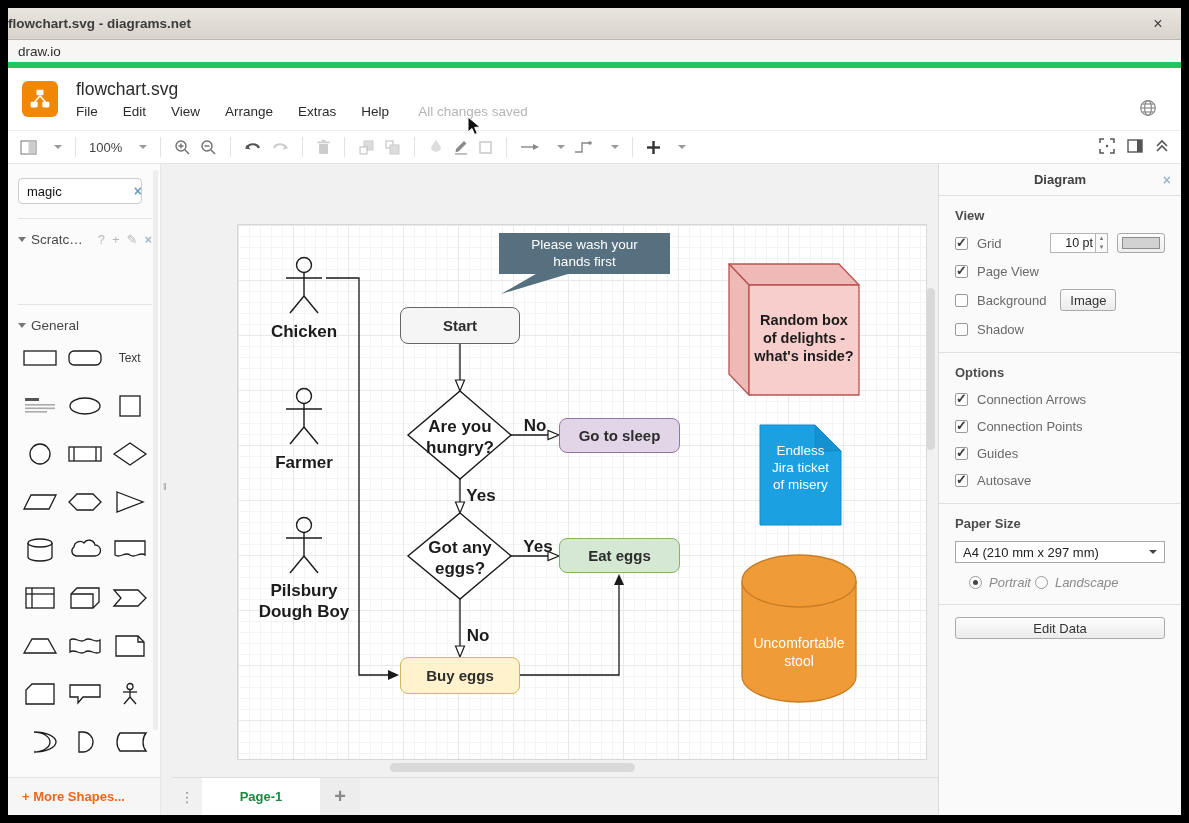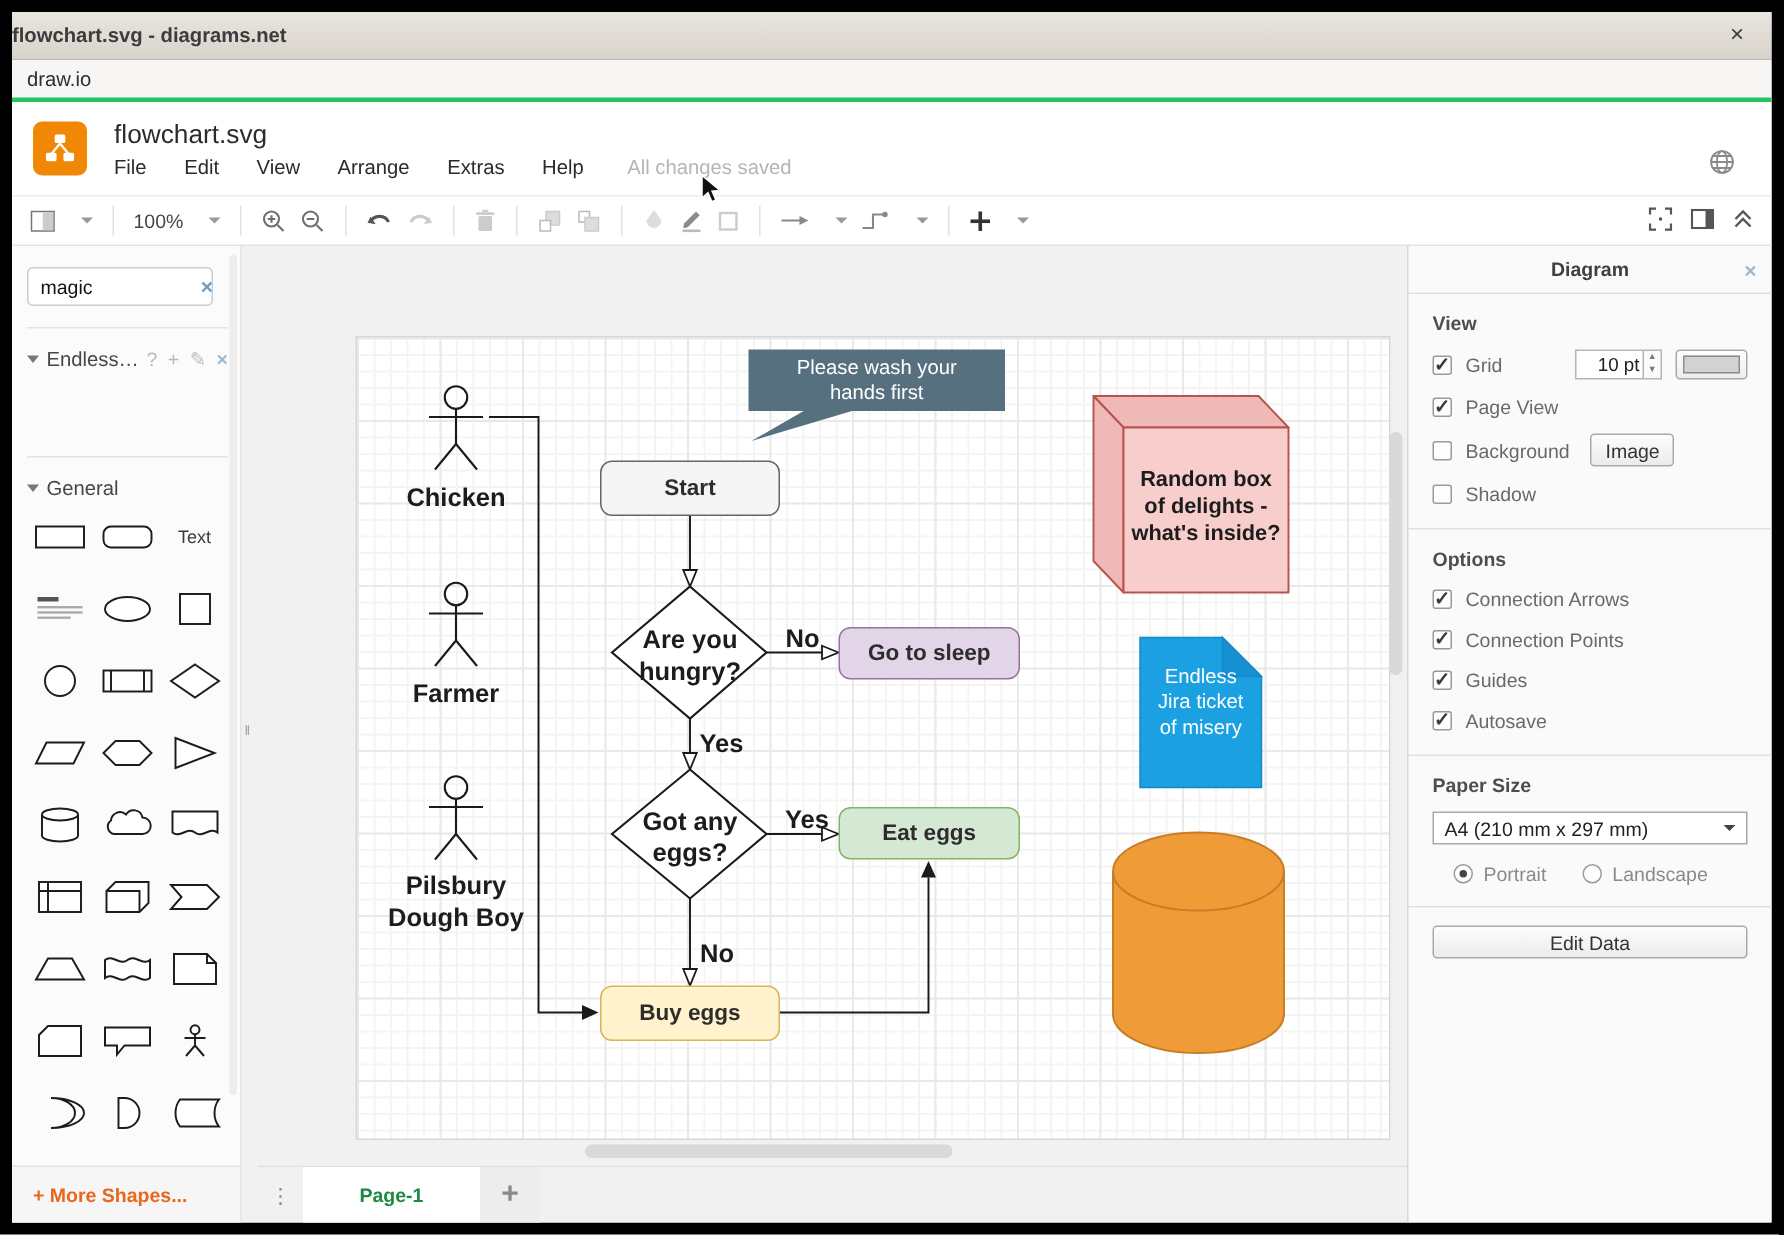--- a/index.html
+++ b/index.html
@@ -6,21 +6,21 @@
   html,body { width:1189px; height:823px; }
   body { background:#000; font-family:"Liberation Sans", sans-serif; font-size:13px; color:#333; overflow:hidden; }
   .window { position:absolute; left:8px; top:8px; width:1173px; height:807px; background:#fff; display:flex; flex-direction:column; }
 
   
   .titlebar { height:32px; background:linear-gradient(#e9e5df,#d8d3cb); border-bottom:1px solid #bdb8b0; display:flex; align-items:center; justify-content:flex-start; position:relative; flex:0 0 auto; }
   .titlebar .title { font-weight:bold; color:#3c3c3c; font-size:13.5px; }
   .titlebar .close { position:absolute; right:12px; top:5px; width:22px; height:22px; text-align:center; line-height:21px; font-size:16px; color:#3c3c3c; cursor:default; }
 
   
-  .brandstrip { height:28px; background:#f7f6f5; display:flex; align-items:center; padding-left:10px; color:#2f2f2f; font-size:13.5px; flex:0 0 auto; border-bottom:3px solid #22c55e; }
+  .brandstrip { height:28px; background:#f7f6f5; display:flex; align-items:center; padding-left:10px; color:#2f2f2f; font-size:13.5px; flex:0 0 auto; border-bottom:6px solid #22c55e; }
 
   
   .header { height:62px; background:#fff; display:flex; align-items:center; padding:0 14px; position:relative; flex:0 0 auto; }
   .appicon { width:36px; height:36px; border-radius:6px; background:#F08705; margin-right:18px; display:flex; align-items:center; justify-content:center; }
   .hblock { display:flex; flex-direction:column; }
   .filename { font-size:17.5px; color:#2b2b2b; margin-bottom:4px; }
   .menurow { display:flex; align-items:center; gap:25px; }
   .menurow .menu { font-size:13.5px; color:#2b2b2b; cursor:default; }
   .menurow .status { font-size:13.5px; color:#b5b5b5; margin-left:4px; }
   .globe { position:absolute; right:24px; top:31px; }
@@ -94,21 +94,21 @@
   .gridinput { margin-left:auto; display:flex; align-items:center; }
   .numfield { width:46px; height:20px; border:1px solid #b5b5b5; background:#fff; font-size:12.5px; color:#222; display:flex; align-items:center; justify-content:flex-end; padding-right:2px; }
   .spin { width:12px; height:20px; border:1px solid #b5b5b5; border-left:none; display:flex; flex-direction:column; }
   .spin span { flex:1; font-size:6px; color:#777; text-align:center; line-height:9px; }
   .swatchbtn { margin-left:9px; width:48px; height:20px; border:1px solid #a8a8a8; border-radius:3px; background:linear-gradient(#fdfdfd,#ededed); display:flex; align-items:center; justify-content:center; }
   .swatch { width:38px; height:12px; background:#d2d2d2; border:1px solid #8d8d8d; }
   .pbtn { height:22px; border:1px solid #aaa; border-radius:3px; background:linear-gradient(#fdfdfd,#ebebeb); color:#333; font-size:13px; display:flex; align-items:center; justify-content:center; }
   .imgbtn { width:56px; margin-left:14px; }
   .pselect { width:100%; height:22px; border:1px solid #a8a8a8; background:#fff; display:flex; align-items:center; padding:0 7px; color:#222; position:relative; }
   .pselect .caret { position:absolute; right:7px; border-top-color:#444; }
-  .radiorow { display:flex; align-items:center; justify-content:flex-start; gap:24px; margin-top:12px; padding-left:14px; color:#8a8a8a; }
+  .radiorow { display:flex; align-items:center; justify-content:flex-start; gap:4px; margin-top:12px; padding-left:14px; color:#8a8a8a;font-style:italic; }
   .radio { width:13px; height:13px; border:1px solid #9a9a9a; border-radius:50%; background:#fdfdfd; margin-right:7px; position:relative; }
   .radio.sel::after { content:""; position:absolute; left:3px; top:3px; width:5px; height:5px; border-radius:50%; background:#444; }
   .ritem { display:flex; align-items:center; }
   .bigbtn { width:100%; margin-bottom:6px; }
 </style>
 </head>
 <body>
 
 <div class="window">
 
@@ -287,21 +287,21 @@
 
     <div class="leftcol">
       <div class="sidebar">
         <div class="searchwrap">
           <input class="searchinput" value="magic" style="">
           <span class="search-x">×</span>
         </div>
         <div class="sdivider"></div>
         <div class="secthead">
           <span class="tri-down"></span>
-          <span>Endless…</span>
+          <span>Scratc…</span>
           <span class="scratchicons">
             <span>?</span>
             <span>+</span>
             <span>✎</span>
             <span class="blue">×</span>
           </span>
         </div>
         <div class="scratchspace"></div>
         <div class="sdivider"></div>
         <div class="secthead">
@@ -604,20 +604,22 @@
           <div class="dlabel nlabel" style="left:6px; top:355px; width:120px;">Pilsbury
 Dough Boy</div>
           <div class="dlabel" style="left:261px; top:12px; width:171px; color:#fff; font-size:13.5px;">Please wash your
 hands first</div>
           <div class="dlabel" style="left:522px; top:218px; width:81px; color:#fff; font-size:13.5px;">Endless
 Jira ticket
 of misery</div>
           <div class="dlabel nlabel" style="left:509px; top:86px; width:114px; font-size:14.5px;">Random box
 of delights -
 what's inside?</div>
+          <div class="dlabel" style="left:504px; top:410px; width:114px; color:#fff; font-size:14px;">Uncomfortable
+stool</div>
         </div>
         <div class="hsb"></div>
         <div class="vsb"></div>
       </div>
 
       <div class="pagebar">
         <div class="pagemenu">⋮</div>
         <div class="pagetab">
             <span>Page-1</span>
           </div>

